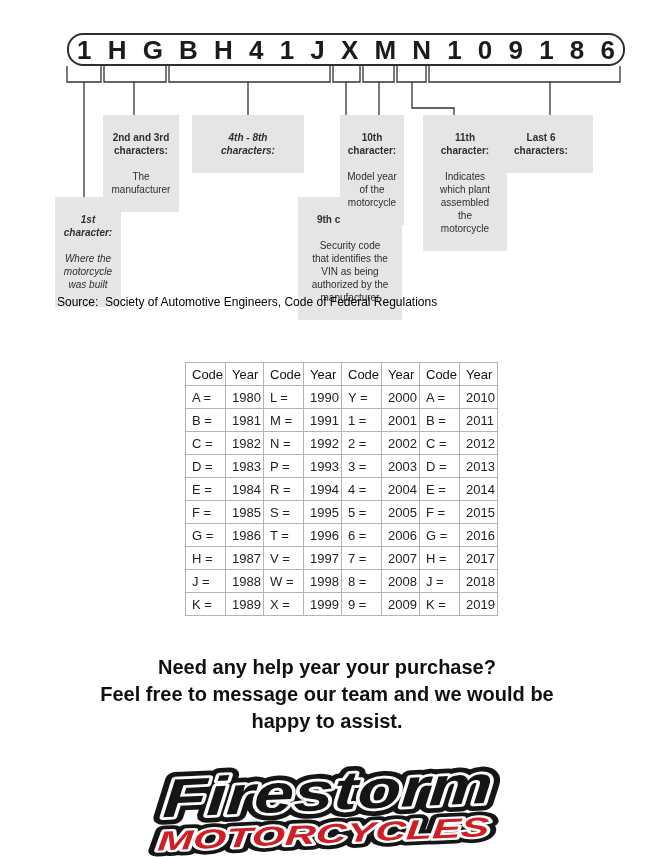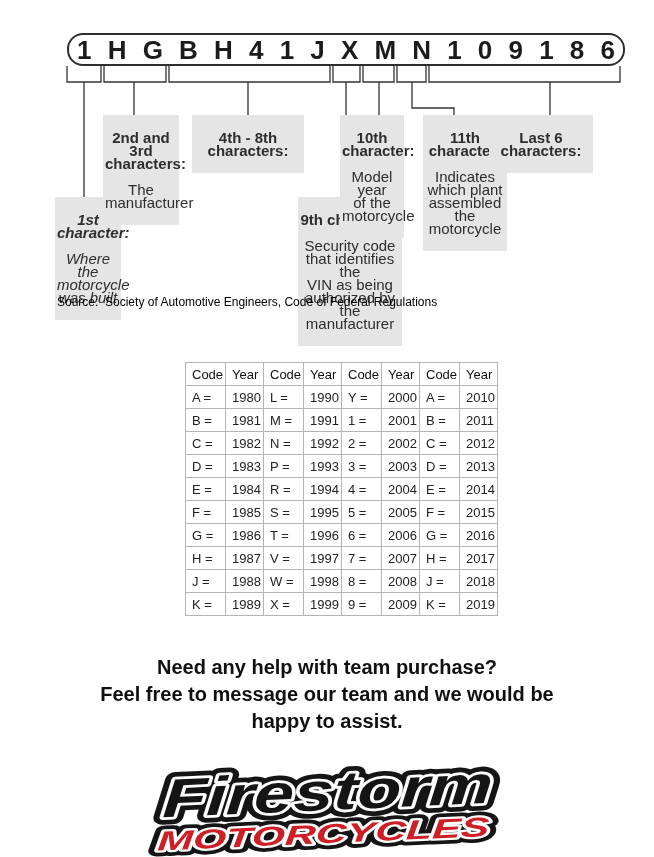--- a/index.html
+++ b/index.html
@@ -15,27 +15,27 @@
     font-size:26px;font-weight:bold;color:#1b1b1b;background:#fff;
   }
   .vin-pill span{display:inline-block;line-height:1;}
 
   
   .connectors{position:absolute;left:0;top:0;}
 
   
   .ann{
     position:absolute;background:#e5e5e5;color:#2e2e2e;
-    font-size:15px;line-height:13px;text-align:center;
+    font-size:10px;line-height:13px;text-align:center;
     white-space:pre-line;padding:3px 2px;box-sizing:border-box;
   }
   .ann .t{font-weight:bold;}
   .ann1{left:55px;top:197px;width:66px;font-style:italic;}
   .ann2{left:103px;top:115px;width:76px;}
-  .ann3{left:192px;top:115px;width:112px;}
+  .ann3{left:192px;top:115px;width:112px;font-style:italic;}
   .ann4{left:298px;top:197px;width:104px;}
   .ann5{left:340px;top:115px;width:64px;}
   .ann6{left:423px;top:115px;width:84px;}
   .ann7{left:489px;top:115px;width:104px;}
 
   .source{
     position:absolute;left:57px;top:295px;
     font-size:12px;color:#000000;white-space:pre;
   }
 
@@ -265,21 +265,21 @@
           <td>X =</td>
           <td>1999</td>
           <td>9 =</td>
           <td>2009</td>
           <td>K =</td>
           <td>2019</td>
         </tr>
       </tbody>
   </table>
 
-  <div class="help">Need any help with team purchase?
+  <div class="help">Need any help year your purchase?
 Feel free to message our team and we would be
 happy to assist.</div>
 
   <svg class="logo" width="390" height="100" viewBox="0 0 390 100">
     <text class="lg-outer" x="30" y="52" textLength="330" lengthAdjust="spacingAndGlyphs">Firestorm</text>
     <text class="lg2-outer" x="27" y="85" textLength="332" lengthAdjust="spacingAndGlyphs">MOTORCYCLES</text>
     <text class="lg-inner" x="30" y="52" textLength="330" lengthAdjust="spacingAndGlyphs">Firestorm</text>
     <text class="lg2-inner" x="27" y="85" textLength="332" lengthAdjust="spacingAndGlyphs" fill="#cf1f26">MOTORCYCLES</text>
   </svg>
 

